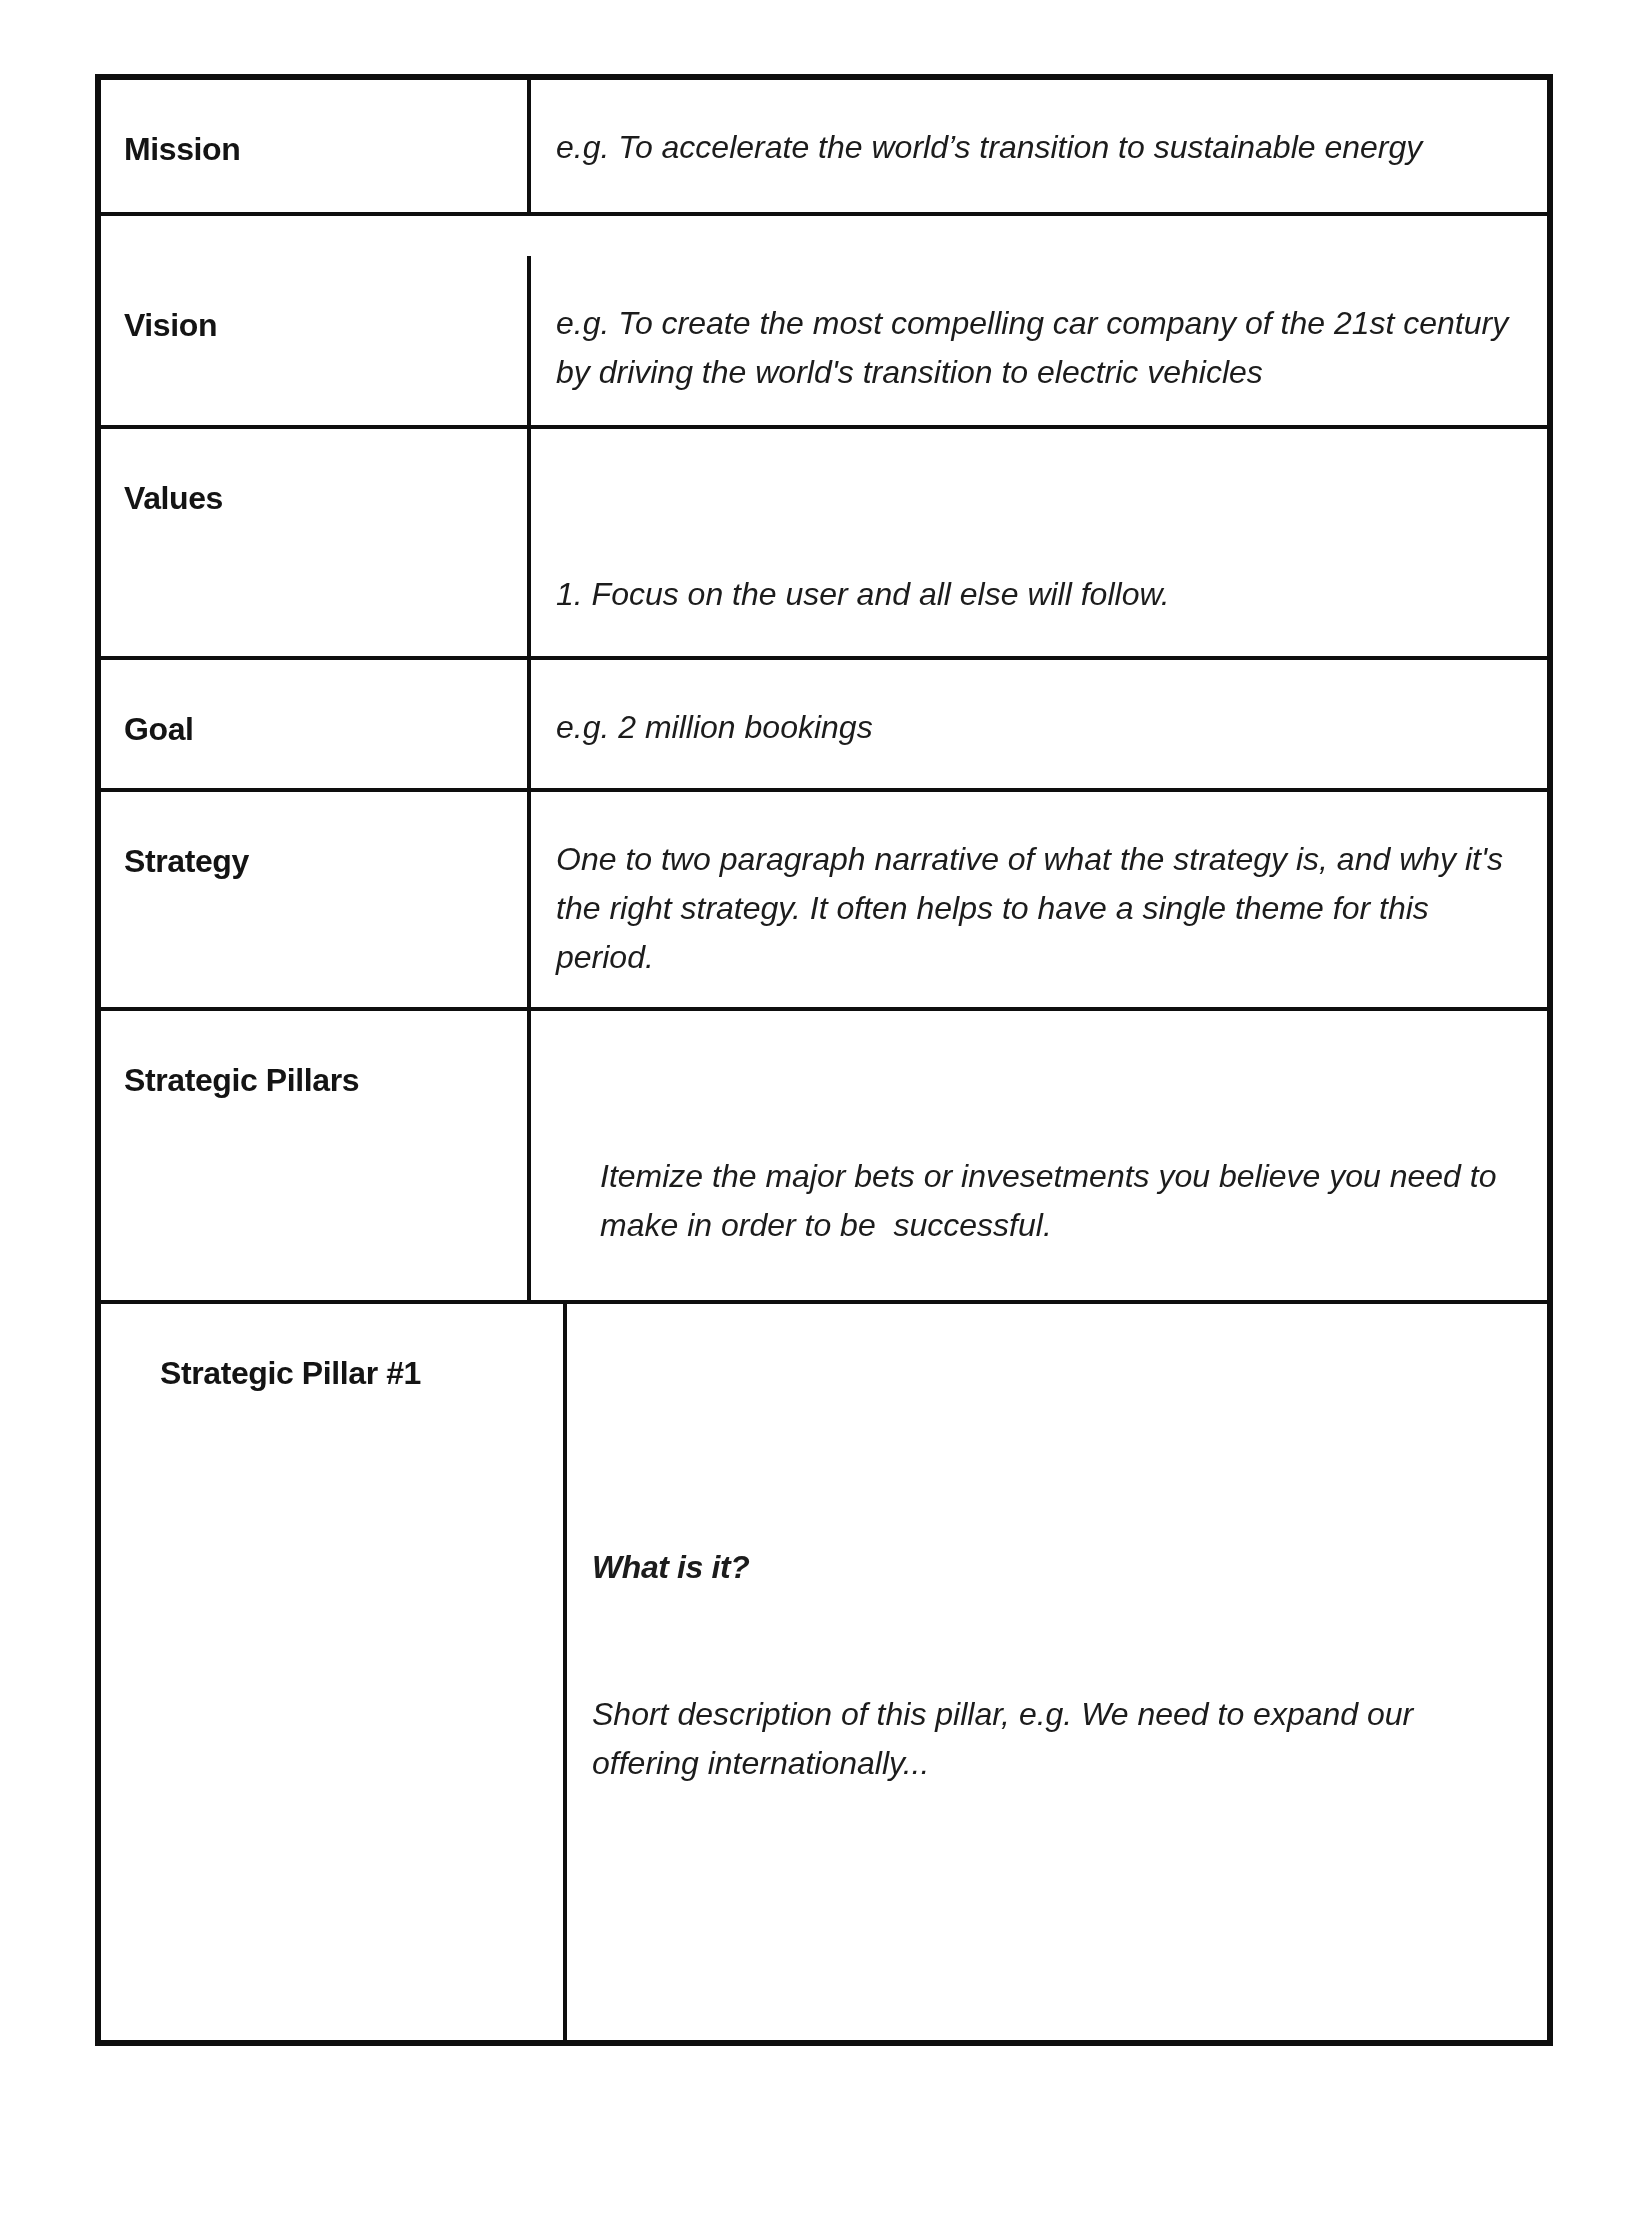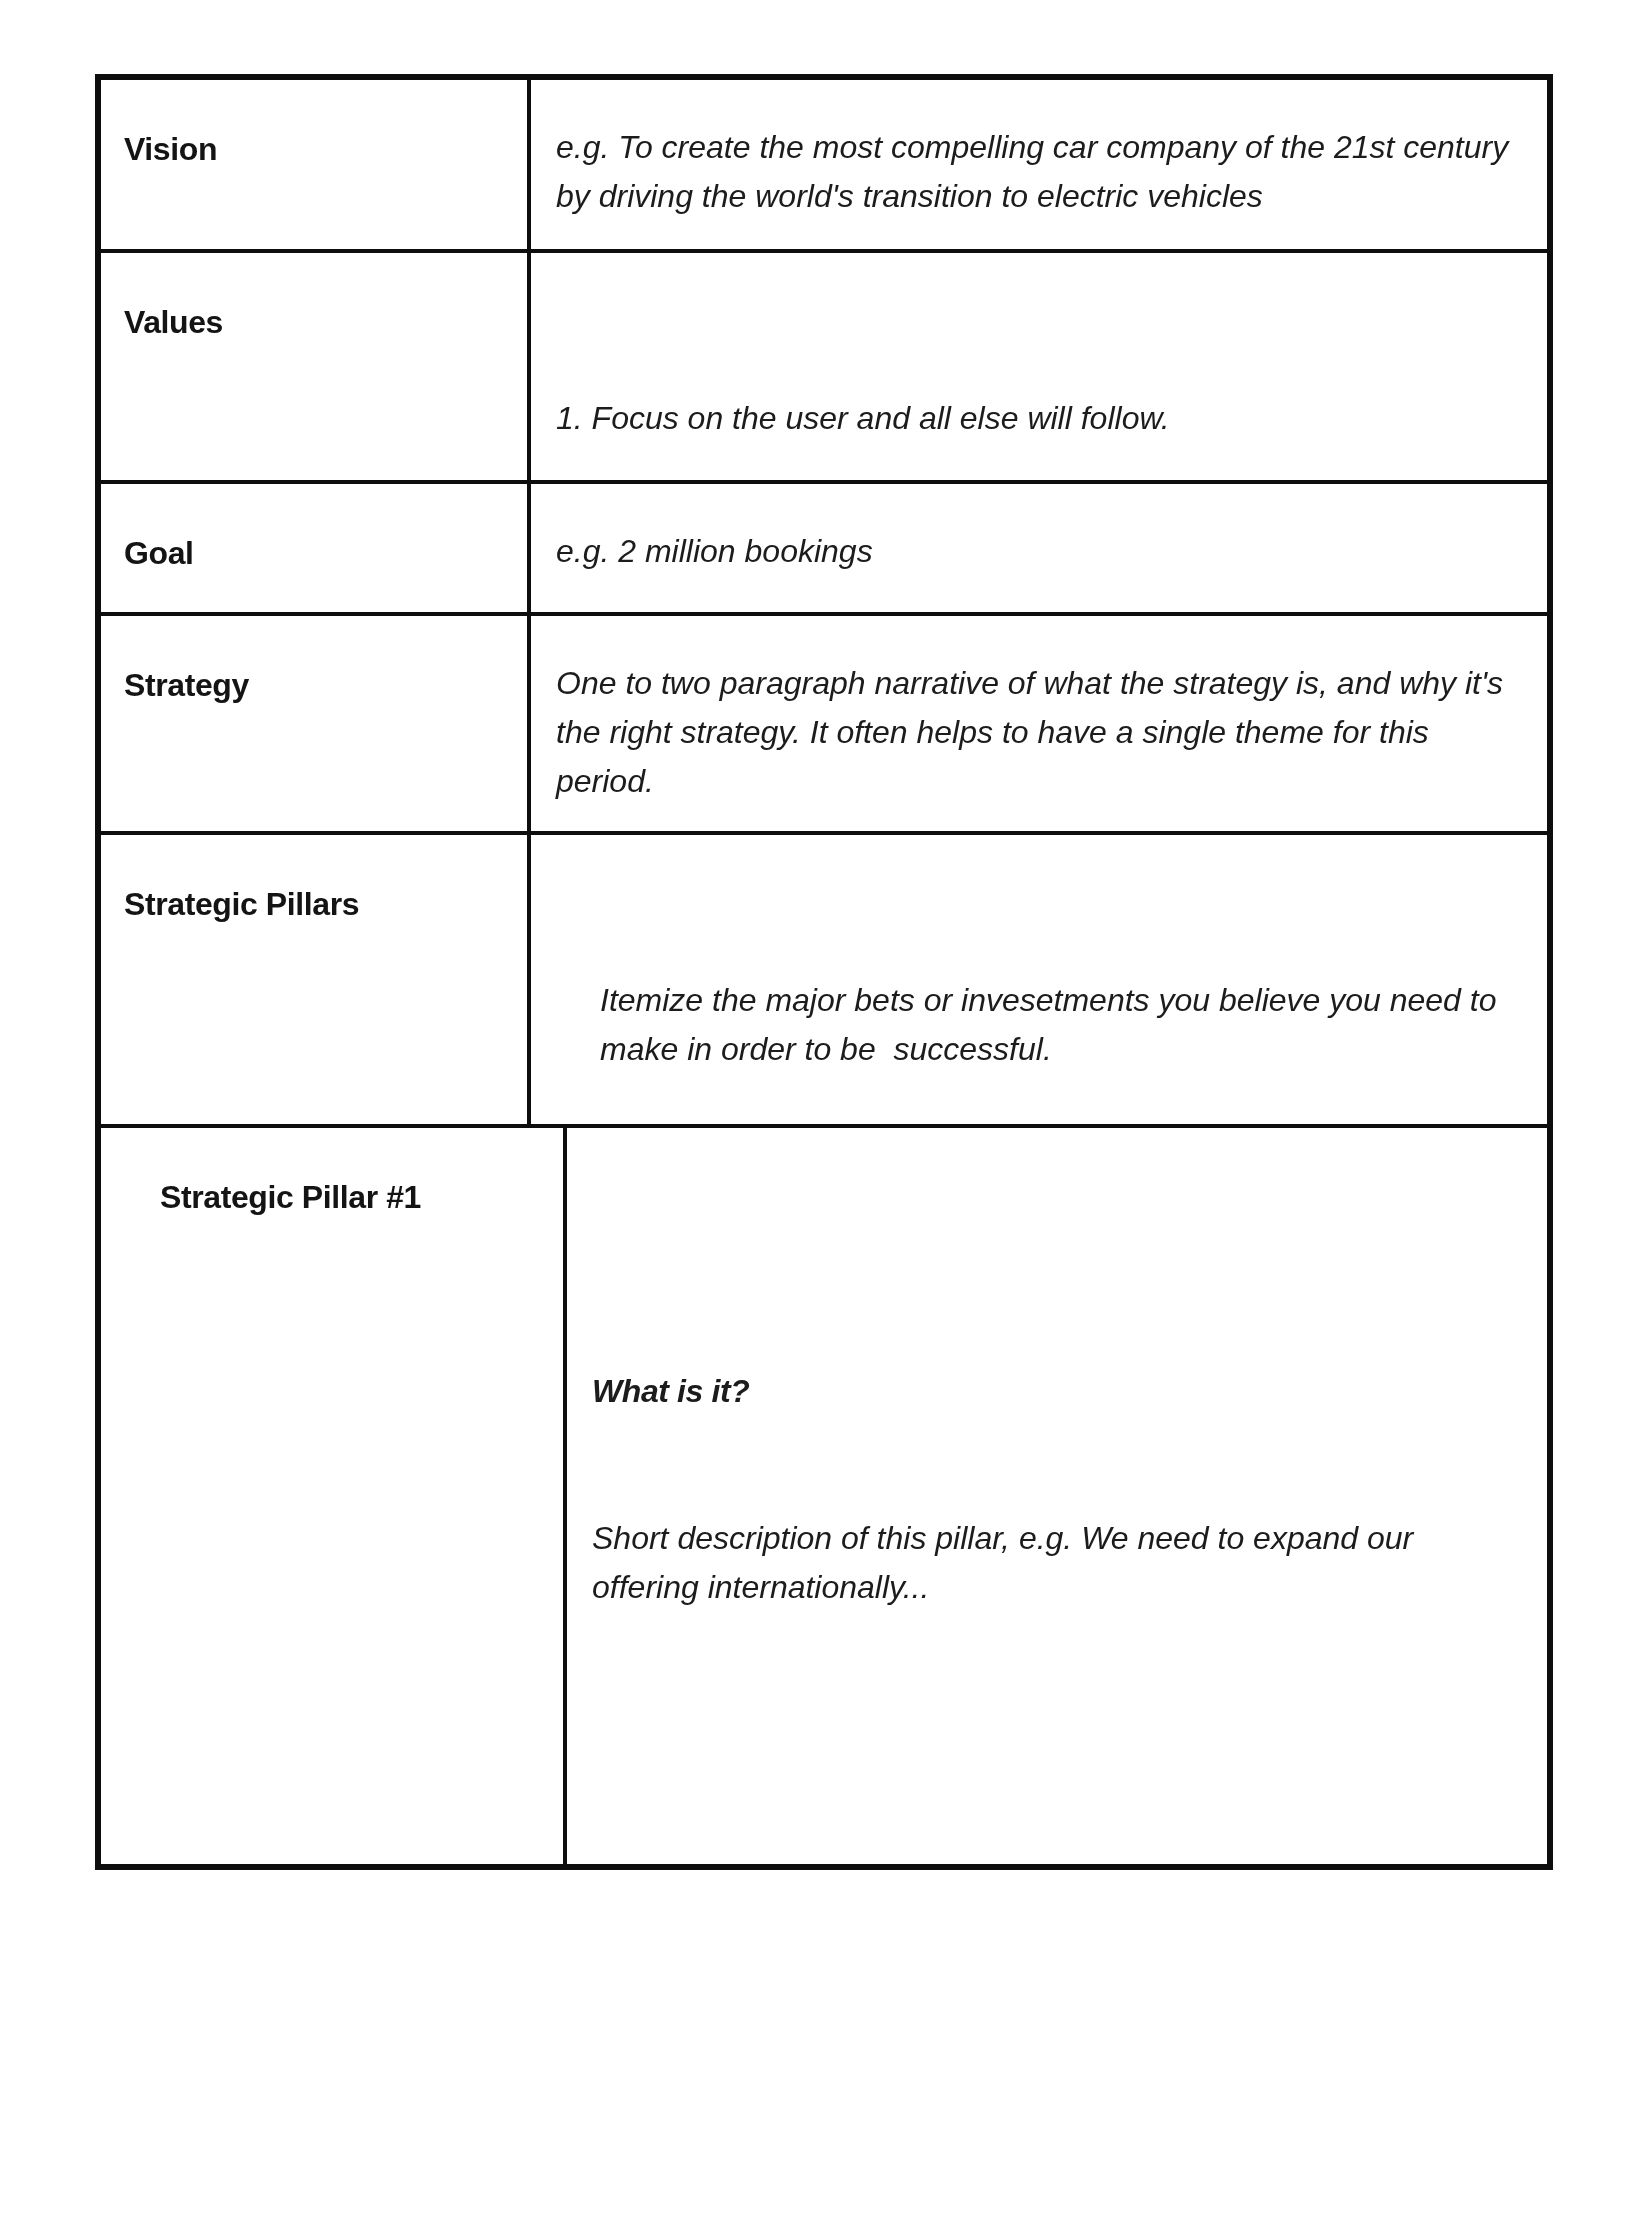--- a/index.html
+++ b/index.html
@@ -40,21 +40,21 @@
   }
   .row {
     display: grid;
     grid-template-columns: 430px 1fr;
     border-bottom: 4.1px solid #0e0e0e;
     box-sizing: border-box;
     overflow: hidden;
   }
   .row:last-child { border-bottom: none; padding-left: 36px; }
   .row-mission  { height: 136px; }
-  .row-vision   { height: 173px; }
+  .row-vision   { height: 173px; margin-top: 40px; }
   .row-values   { height: 231px; }
   .row-goal     { height: 132px; }
   .row-strategy { height: 219px; }
   .row-pillars  { height: 293px; gap: 44px; }
   .row-pillar1  { height: 736px; }
   .label-cell {
     box-sizing: border-box;
     border-right: 4.1px solid #0e0e0e;
     padding: 49px 15px 0 23px;
     font-weight: 700;
@@ -75,20 +75,24 @@
   .value-line, .pillar-item { white-space: pre-wrap; }
   .pillar-section + .pillar-section { margin-top: 41px; }
   .section-heading { font-weight: 700; letter-spacing: -0.4px; }
 </style>
 </head>
 <body>
 
 <div class="strategy-table">
 
 
+  <div class="row row-mission">
+    <div class="label-cell">Mission</div>
+    <div class="content-cell">e.g. To accelerate the world’s transition to sustainable energy</div>
+  </div>
 
   <div class="row row-vision">
     <div class="label-cell">Vision</div>
     <div class="content-cell">e.g. To create the most compelling car company of the 21st century by driving the world's transition to electric vehicles</div>
   </div>
 
   <div class="row row-values">
     <div class="label-cell">Values</div>
     <div class="content-cell">
       <div class="value-line">1. Focus on the user and all else will follow.</div>

